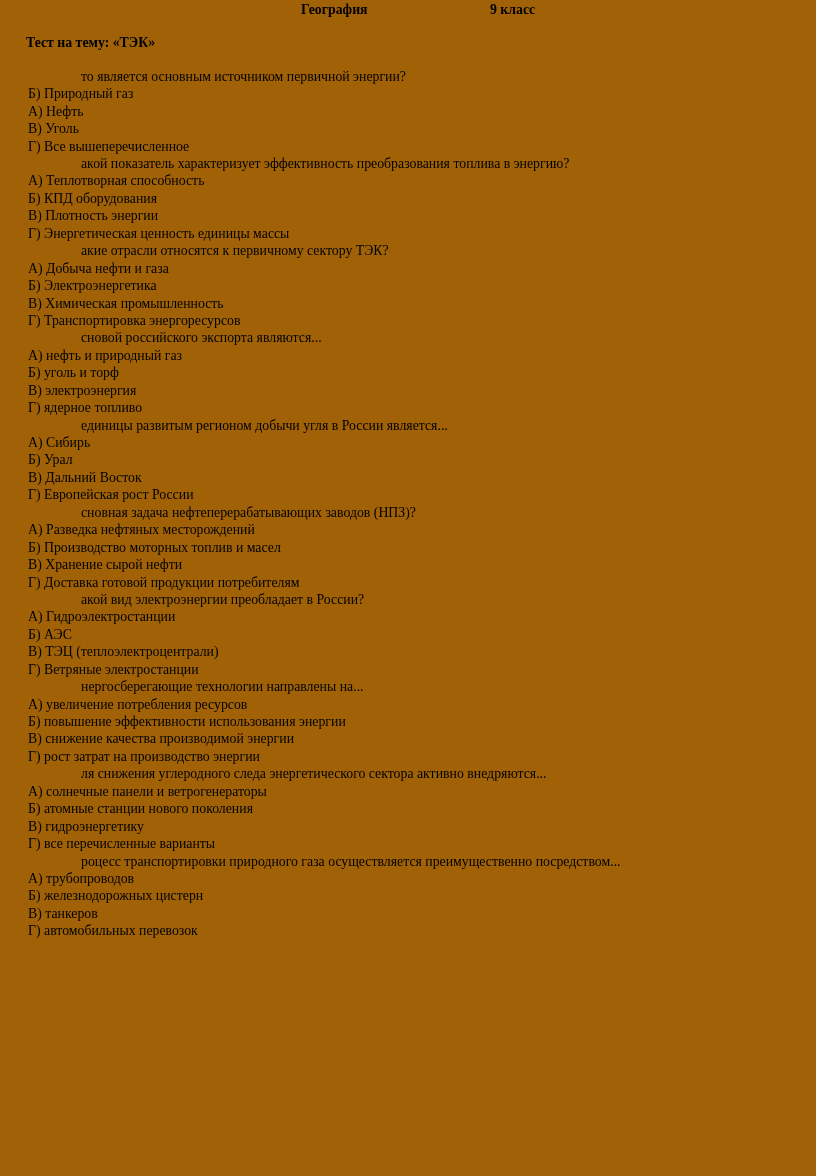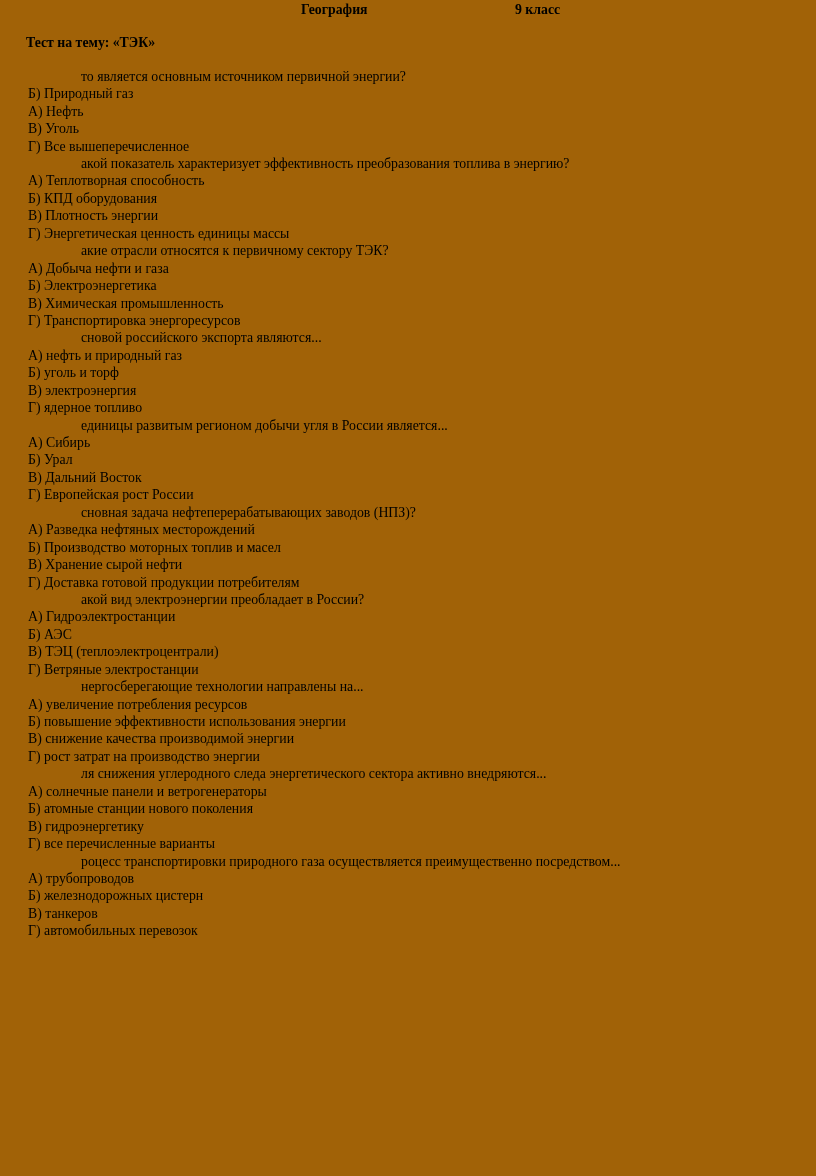--- a/index.html
+++ b/index.html
@@ -26,21 +26,21 @@
     font-weight: 700;
   }
   .subject {
     position: absolute;
     left: 275px;
     top: 0;
     white-space: nowrap;
   }
   .grade {
     position: absolute;
-    left: 489px;
+    left: 464px;
     top: 0;
     white-space: nowrap;
   }
   .test-title {
     margin-top: 16px;
     text-align: left;
     font-weight: 700;
   }
   .questions {
     margin-top: 16px;

